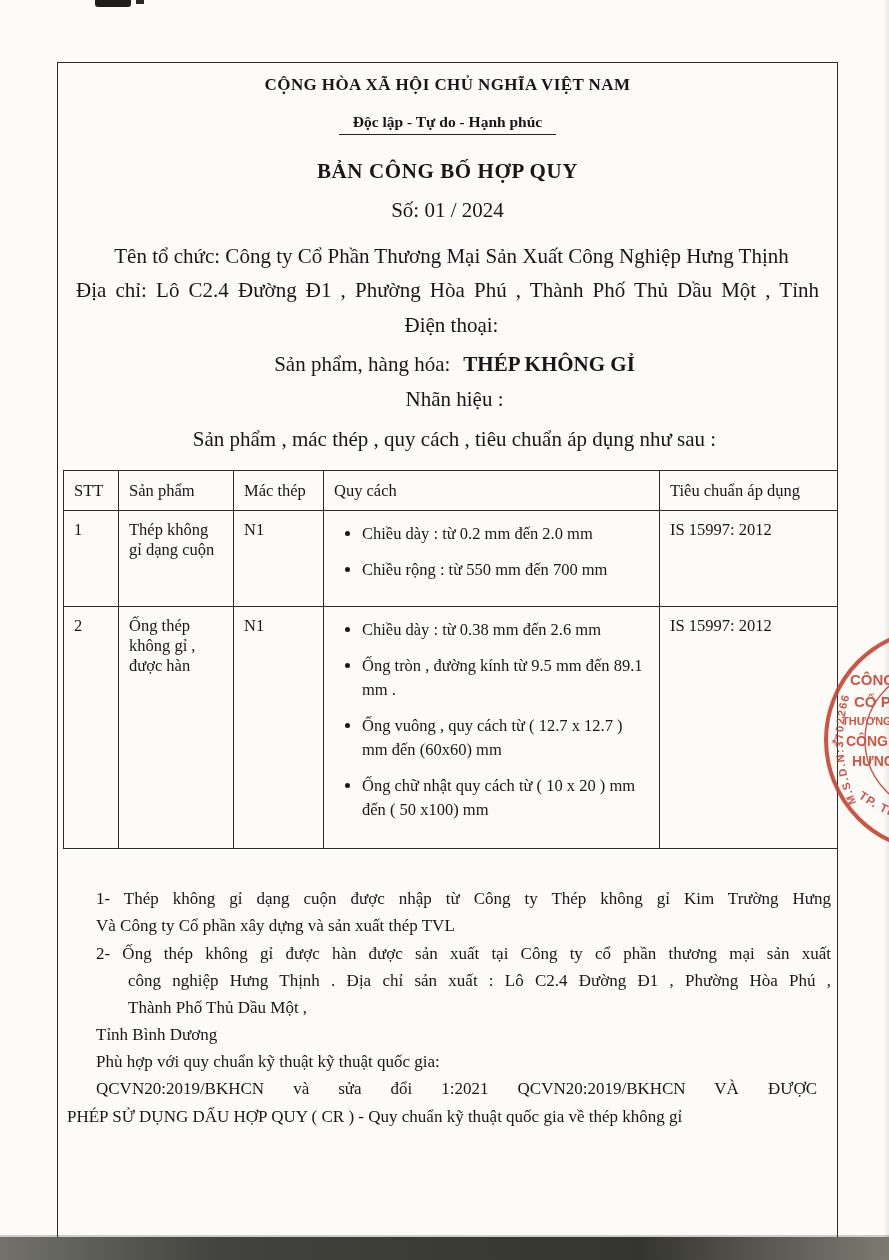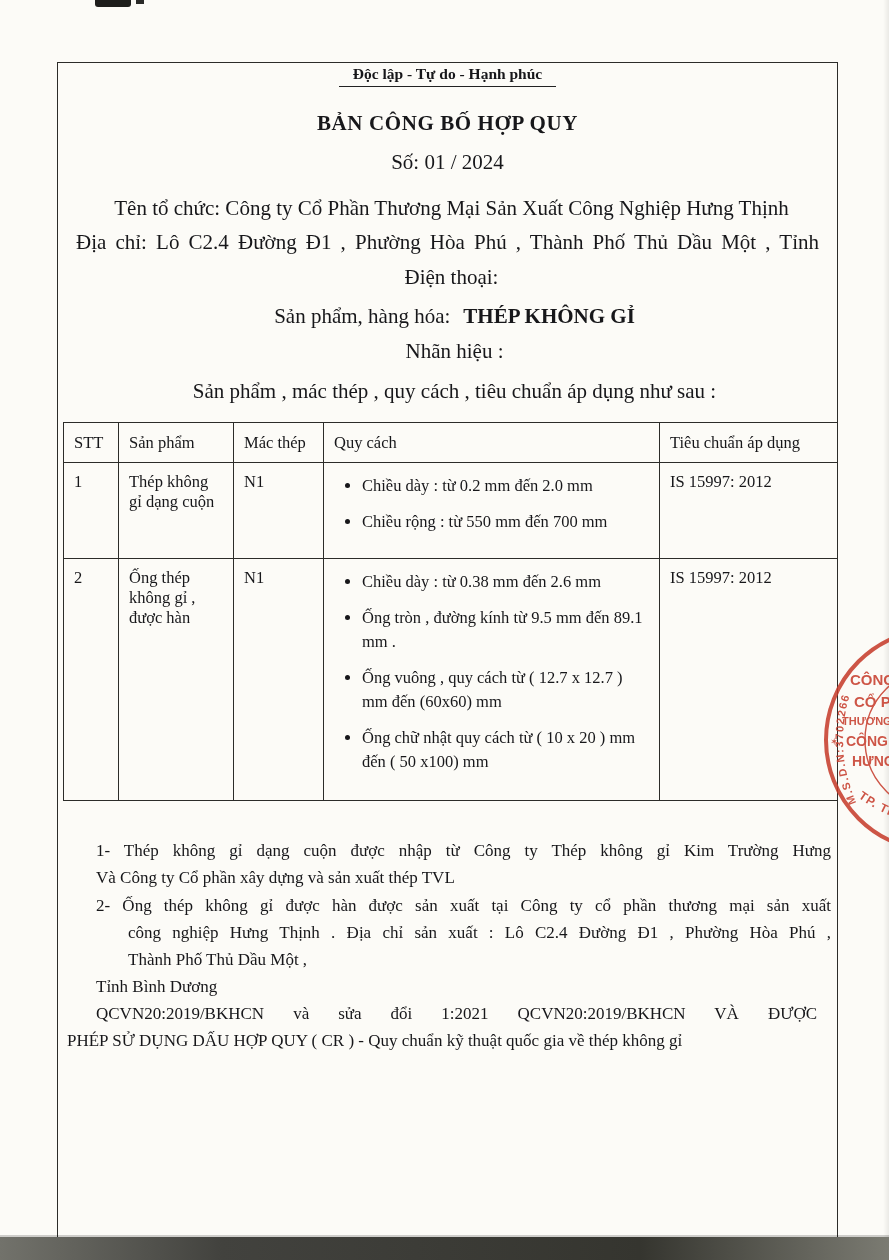--- a/index.html
+++ b/index.html
@@ -35,21 +35,21 @@
   
   .frame {
     position: absolute; left: 57px; top: 62px; width: 781px; height: 1176px;
     border-top: 1.5px solid #2c2c29;
     border-left: 1.5px solid #2c2c29;
     border-right: 1.5px solid #2c2c29;
   }
 
   .center { text-align: center; }
   .hdr1 { padding-top: 12px; font-size: 17px; font-weight: bold; letter-spacing: 0.4px; }
-  .hdr2-wrap { text-align: center; margin-top: 2px; }
+  .hdr2-wrap { text-align: center; margin-top: 18px; }
   .hdr2 {
     display: inline-block; font-size: 15.5px; font-weight: bold;
     padding: 0 14px 3px 14px; border-bottom: 1.6px solid #222;
   }
   .title { margin-top: 24px; font-size: 21px; font-weight: bold; letter-spacing: 0.6px; }
   .doc-number { margin-top: 10px; font-size: 17px; }
 
   .body-text { font-size: 21px; line-height: 1.6; }
   .paras { margin: 12px 10px 0 18px; }
   .p-line { margin-top: 1px; text-align: center; }
@@ -96,20 +96,21 @@
 <body>
 
 <div class="page">
 
   <div class="artifact-top-smudge"></div>
   <div class="artifact-top-smudge-2"></div>
   <div class="artifact-right-shadow"></div>
 
   <div class="frame">
 
+    <div class="center hdr1">CỘNG HÒA XÃ HỘI CHỦ NGHĨA VIỆT NAM</div>
     <div class="hdr2-wrap">
       <span class="hdr2">Độc lập - Tự do - Hạnh phúc</span>
     </div>
 
     <div class="center title">BẢN CÔNG BỐ HỢP QUY</div>
     <div class="center doc-number body-text">Số: 01 / 2024</div>
 
     <div class="paras body-text">
       <div class="p-line">Tên tổ chức: Công ty Cổ Phần Thương Mại Sản Xuất Công Nghiệp Hưng Thịnh</div>
       <div class="p-line p-justify">Địa chỉ: Lô C2.4 Đường Đ1 , Phường Hòa Phú , Thành Phố Thủ Dầu Một , Tỉnh</div>
@@ -168,20 +169,21 @@
       </tbody>
     </table>
 
     <div class="notes">
       <div class="note-l1 note-just">1-  Thép không gỉ dạng cuộn được nhập từ Công ty Thép không gỉ Kim Trường Hưng</div>
       <div class="note-l1">Và Công ty Cổ phần xây dựng và sản xuất thép TVL</div>
       <div class="note-l1 note-just">2-  Ống thép không gỉ được hàn được sản xuất tại Công ty cổ phần thương mại sản xuất</div>
       <div class="note-cont note-just">công nghiệp Hưng Thịnh . Địa chỉ sản xuất : Lô C2.4 Đường Đ1 , Phường Hòa Phú ,</div>
       <div class="note-cont">Thành Phố Thủ Dầu Một ,</div>
       <div class="note-l1">Tỉnh Bình Dương</div>
+      <div class="note-l1">Phù hợp với quy chuẩn kỹ thuật kỹ thuật quốc gia:</div>
       <div class="note-final-l1">QCVN20:2019/BKHCN và sửa đổi 1:2021 QCVN20:2019/BKHCN VÀ ĐƯỢC</div>
       <div class="note-final-l2">PHÉP SỬ DỤNG DẤU HỢP QUY ( CR ) -  Quy chuẩn kỹ thuật quốc gia về thép không gỉ</div>
     </div>
 
   </div>
 
   <svg class="stamp-svg" width="250" height="250" viewBox="0 0 250 250">
     <g opacity="0.86">
       <circle cx="125" cy="125" r="111" fill="none" stroke="#c63a2a" stroke-width="4"></circle>
       <circle cx="125" cy="125" r="72" fill="none" stroke="#c63a2a" stroke-width="1.4"></circle>

